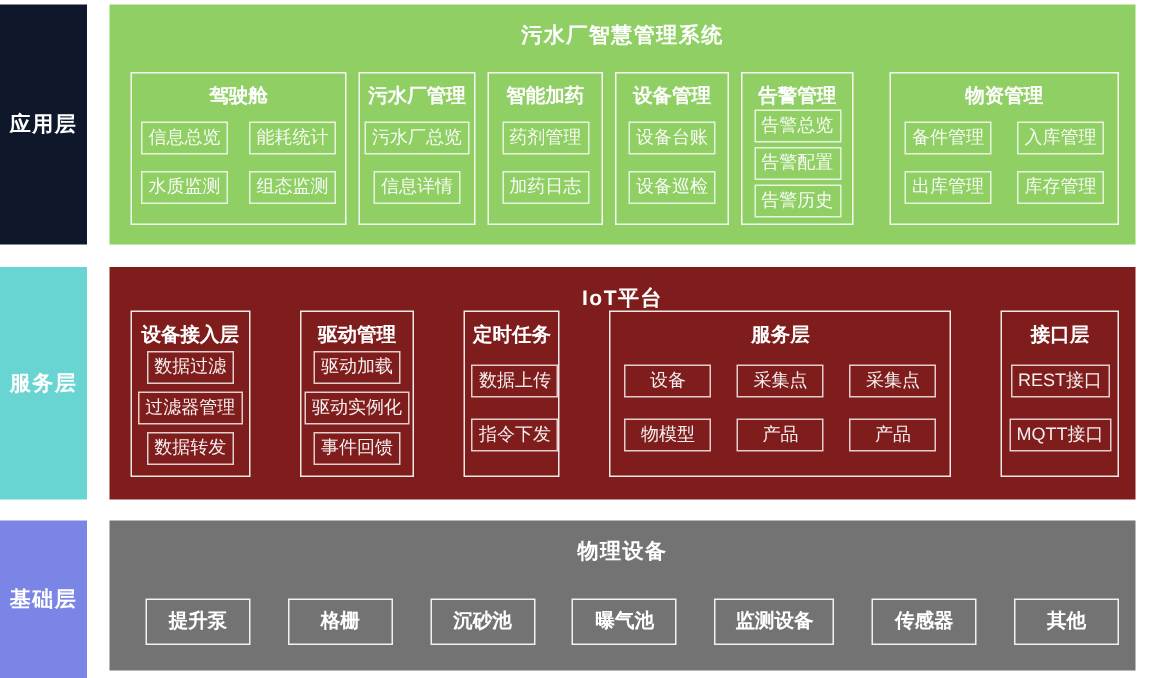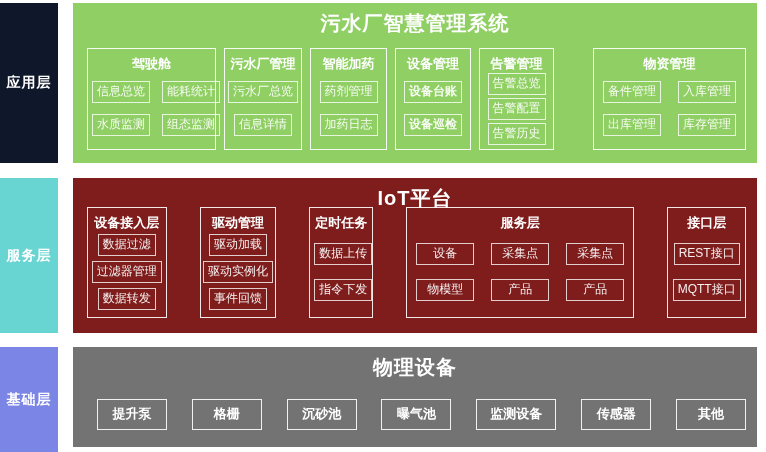--- a/index.html
+++ b/index.html
@@ -39,42 +39,42 @@
     left: 73px; top: 0; bottom: 0;
     width: 684px;
     box-sizing: border-box;
   }
   .row-phys .panel { bottom: 5px; }
 
   .panel-title {
     text-align: center;
     color: #ffffff;
     font-weight: bold;
-    font-size: 20px;
+    font-size: 14px;
     letter-spacing: 1px;
     padding-top: 9px;
     line-height: 22px;
   }
 
   .groups {
     position: absolute;
     left: 14px; right: 11px;
     display: flex;
   }
   .row-app .groups { top: 45px; bottom: 13px; gap: 8px; }
   .row-svc .groups { top: 29px; bottom: 15px; justify-content: space-between; gap: 33px; }
 
   .group {
     box-sizing: border-box;
     border: 1.5px solid rgba(255,255,255,0.9);
     display: flex;
     flex-direction: column;
     padding: 6px 4px 5px;
   }
-  .row-app .group:nth-child(1) { width: 129px; }
+  .row-app .group:nth-child(1) { width: 144px; }
   .row-app .group:nth-child(2) { width: 78px; }
   .row-app .group:nth-child(3) { width: 77px; }
   .row-app .group:nth-child(4) { width: 76px; }
   .row-app .group:nth-child(5) { width: 75px; }
   .row-app .group:nth-child(6) { width: 153px; margin-left: auto; }
 
   .row-svc .group:nth-child(1) { width: 84px; }
   .row-svc .group:nth-child(2) { width: 81px; }
   .row-svc .group:nth-child(3) { width: 64px; }
   .row-svc .group:nth-child(4) { width: 242px; }
@@ -162,21 +162,21 @@
           </div>
           <div class="group">
             <div class="group-title">智能加药</div>
             <div class="group-items" style="grid-template-columns: repeat(1, auto);">
               <div class="gitem">药剂管理</div>
               <div class="gitem">加药日志</div>
             </div>
           </div>
           <div class="group">
             <div class="group-title">设备管理</div>
-            <div class="group-items" style="grid-template-columns: repeat(1, auto); font-weight: bold;">
+            <div class="group-items" style="grid-template-columns: repeat(1, auto);">
               <div class="gitem">设备台账</div>
               <div class="gitem">设备巡检</div>
             </div>
           </div>
           <div class="group">
             <div class="group-title">告警管理</div>
             <div class="group-items" style="grid-template-columns: repeat(1, auto);">
               <div class="gitem">告警总览</div>
               <div class="gitem">告警配置</div>
               <div class="gitem">告警历史</div>

